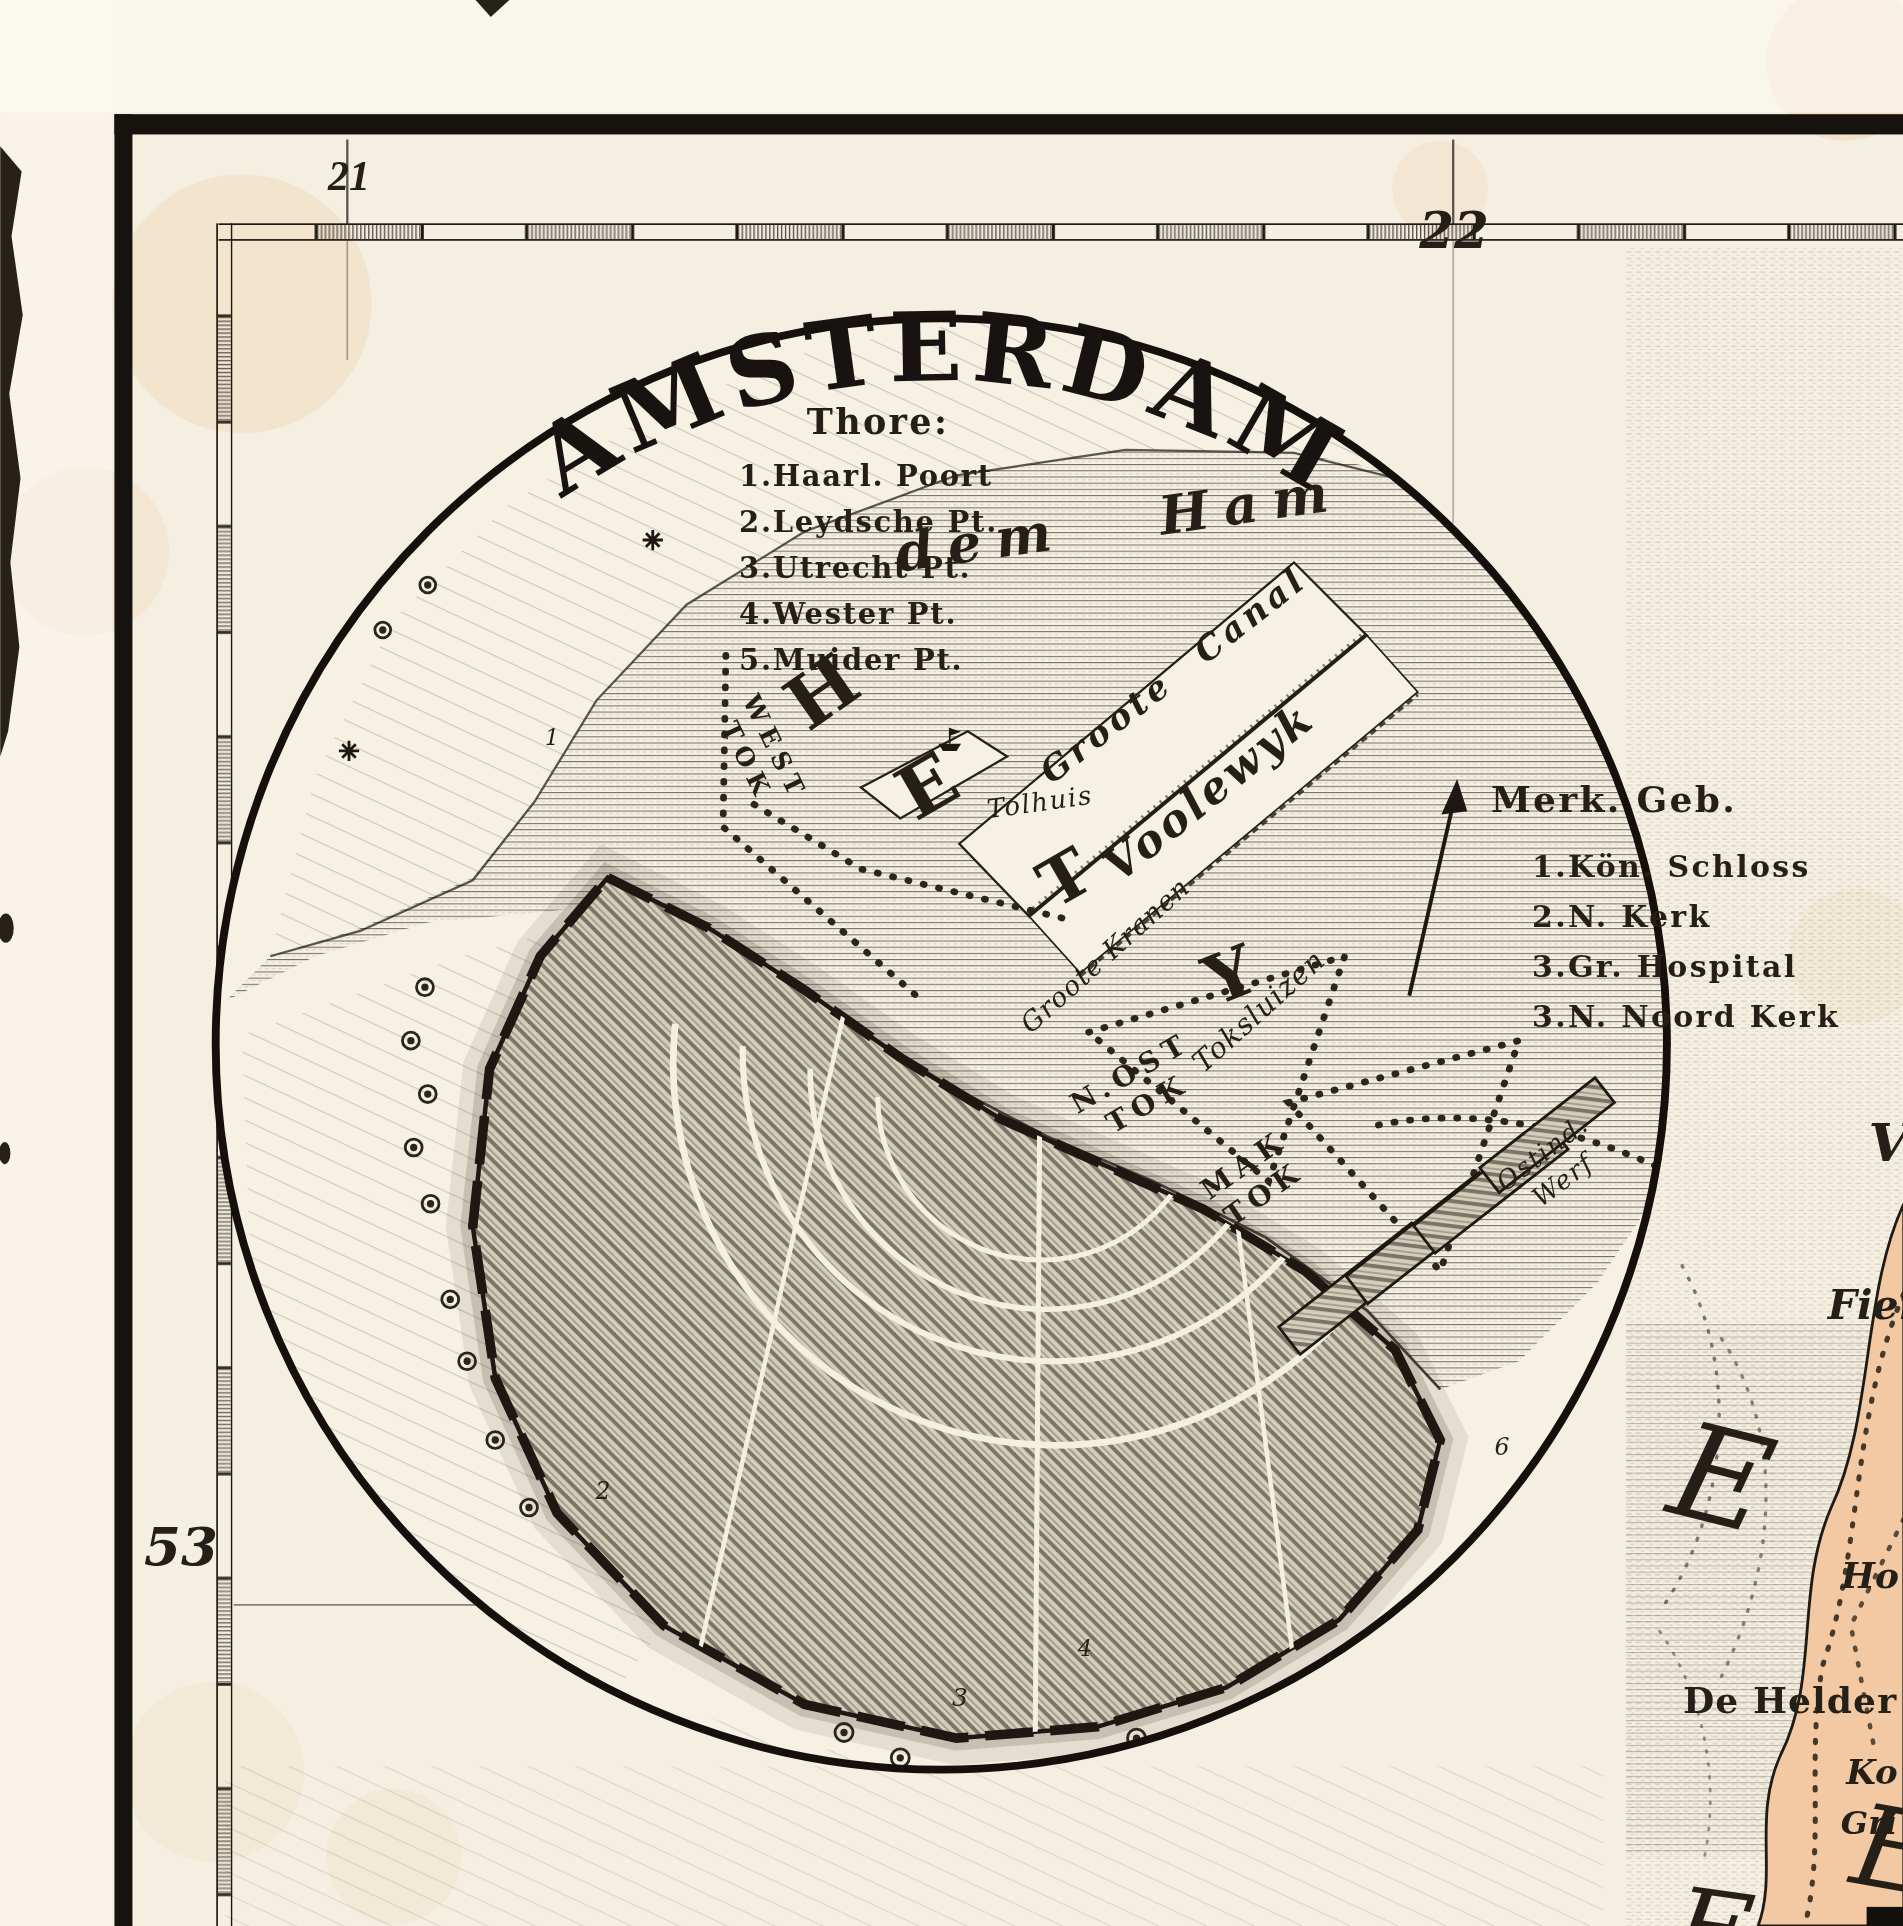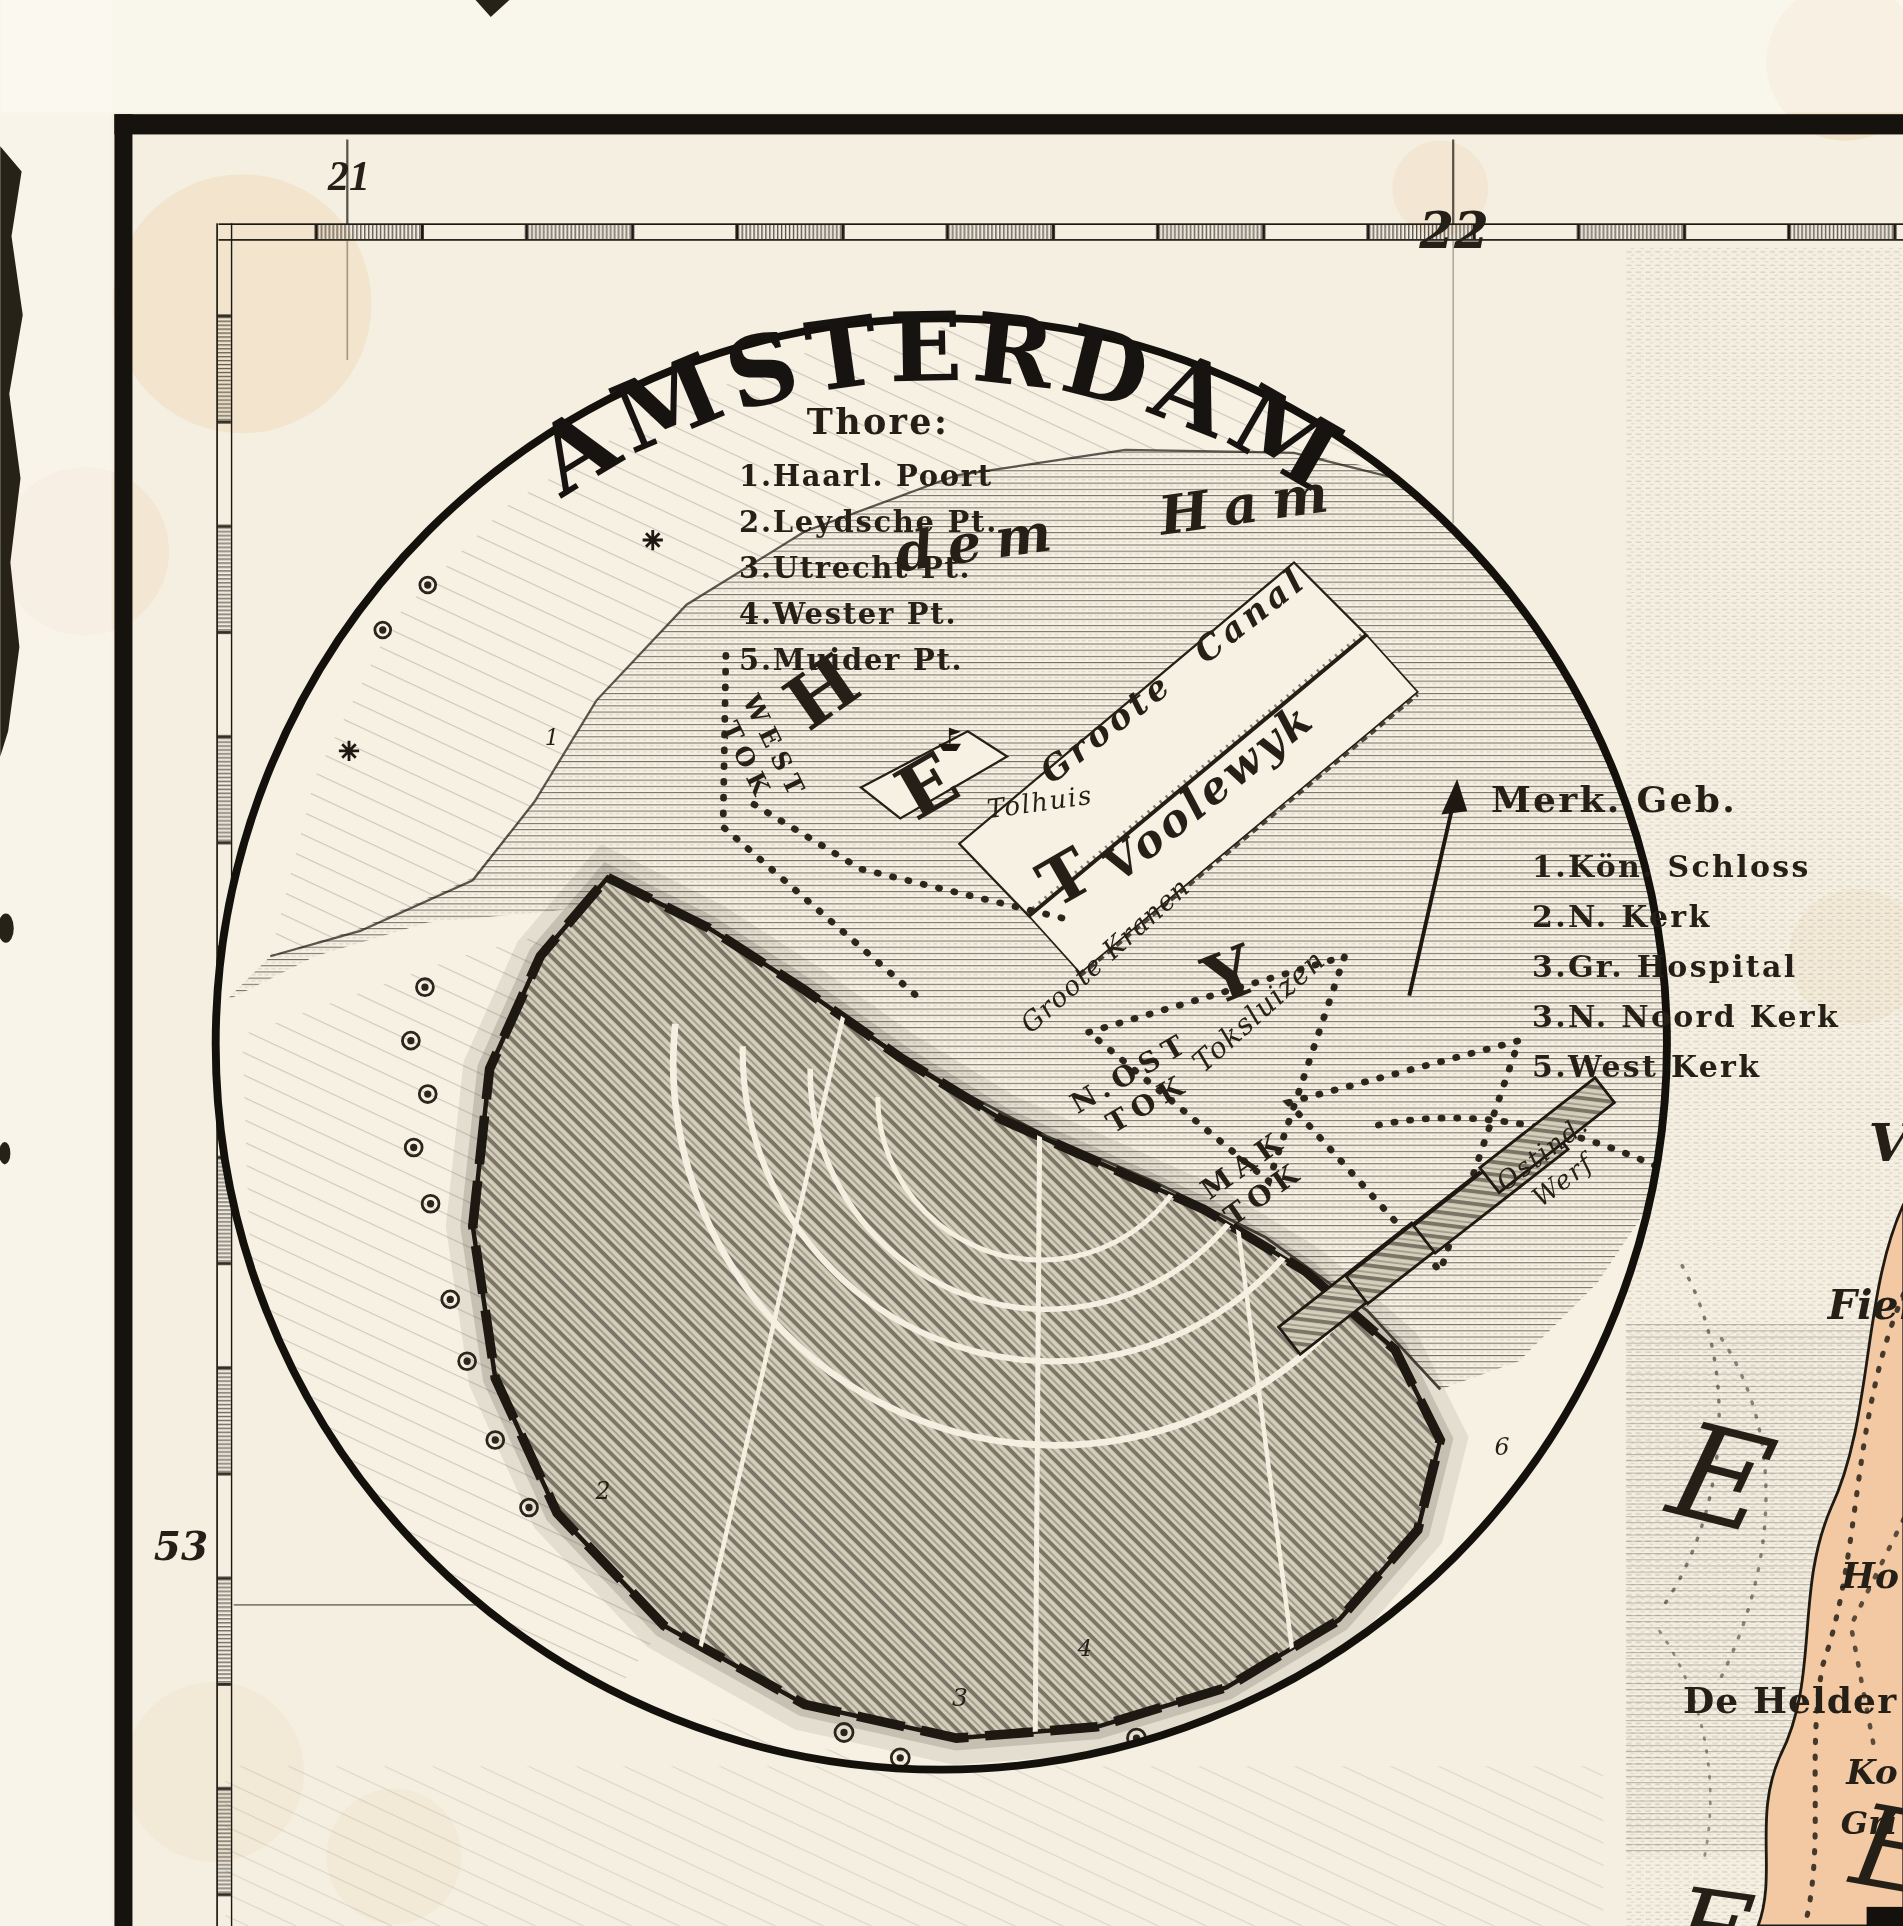--- a/index.html
+++ b/index.html
@@ -243,38 +243,37 @@
   <g fill="#262217">
     <path d="M0 260 L38 305 L20 420 L40 560 L16 700 L36 850 L18 1000 L34 1150 L14 1300 L0 1345 Z"></path>
     <ellipse cx="10" cy="1650" rx="14" ry="26"></ellipse>
     <ellipse cx="8" cy="2050" rx="10" ry="20"></ellipse>
     <path d="M845 0 L905 0 L872 30 Z"></path>
   </g>
 </svg>
 
 <div class="lbl b it" style="left:349px;top:176px;font-size:42px;font-family:Liberation Serif, serif;">21</div>
 <div class="lbl b it" style="left:1454px;top:185px;font-size:50px;margin-top:46px;">22</div>
-<div class="lbl b it" style="left:181px;top:1546px;font-size:39px;">53</div>
+<div class="lbl b it" style="left:181px;top:1546px;font-size:53px;">53</div>
 
 <div class="lbl b" style="left:878px;top:421px;font-size:35px;letter-spacing:2.3px;">Thore:</div>
 <div class="list" style="left:739px;top:453px;font-size:29px;line-height:46px;letter-spacing:1.7px;">
   <div>1.Haarl. Poort</div>
   <div>2.Leydsche Pt.</div>
   <div>3.Utrecht Pt.</div>
   <div>4.Wester Pt.</div>
   <div>5.Muider Pt.</div>
 </div>
 
 <div class="lbl b" style="left:1614px;top:799px;font-size:36px;letter-spacing:2.3px;">Merk. Geb.</div>
 <div class="list" style="left:1532px;top:842px;font-size:30px;line-height:50px;letter-spacing:2.3px;">
   <div>1.Kön. Schloss</div>
   <div>2.N. Kerk</div>
   <div>3.Gr. Hospital</div>
   <div>3.N. Noord Kerk</div>
-  <div>5.West Kerk</div>
 </div>
 
 <div class="lbl b it" style="left:1119px;top:522px;font-size:53px;letter-spacing:14.6px;word-spacing:62px;--r:-8deg;">dem Ham</div>
 
 <div class="lbl b" style="left:822px;top:692px;font-size:73px;--r:-35deg;">H</div>
 <div class="lbl b" style="left:927px;top:786px;font-size:73px;--r:-30deg;">E</div>
 <div class="lbl b" style="left:1065px;top:878px;font-size:65px;--r:-30deg;">T</div>
 <div class="lbl b" style="left:1230px;top:975px;font-size:68px;--r:-22deg;">Y</div>
 
 <div class="lbl b it" style="left:1173px;top:675px;font-size:34px;letter-spacing:4.5px;word-spacing:22.5px;--r:-38deg;">Groote Canal</div>

